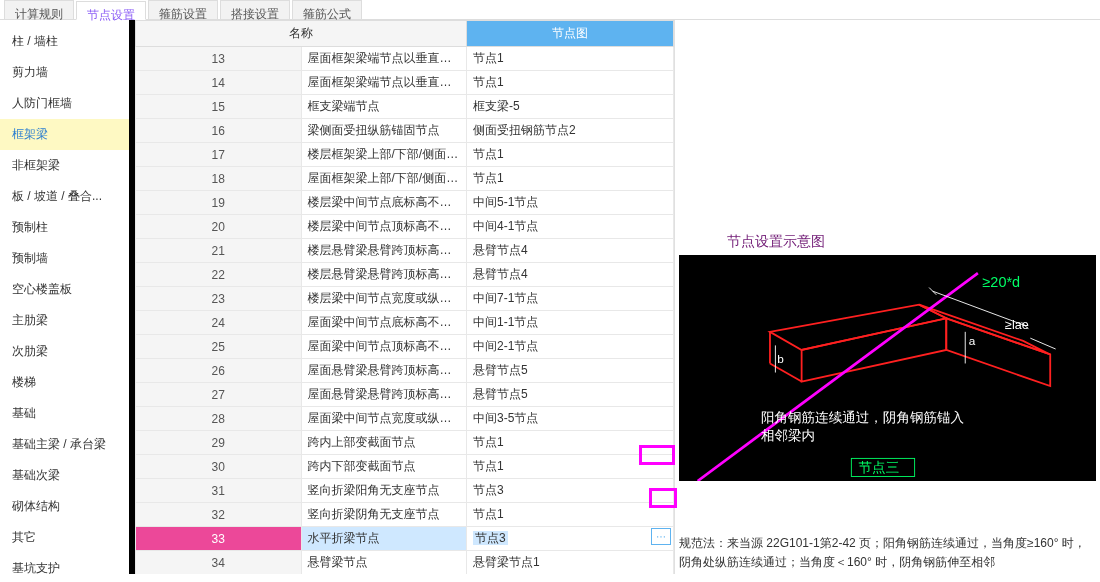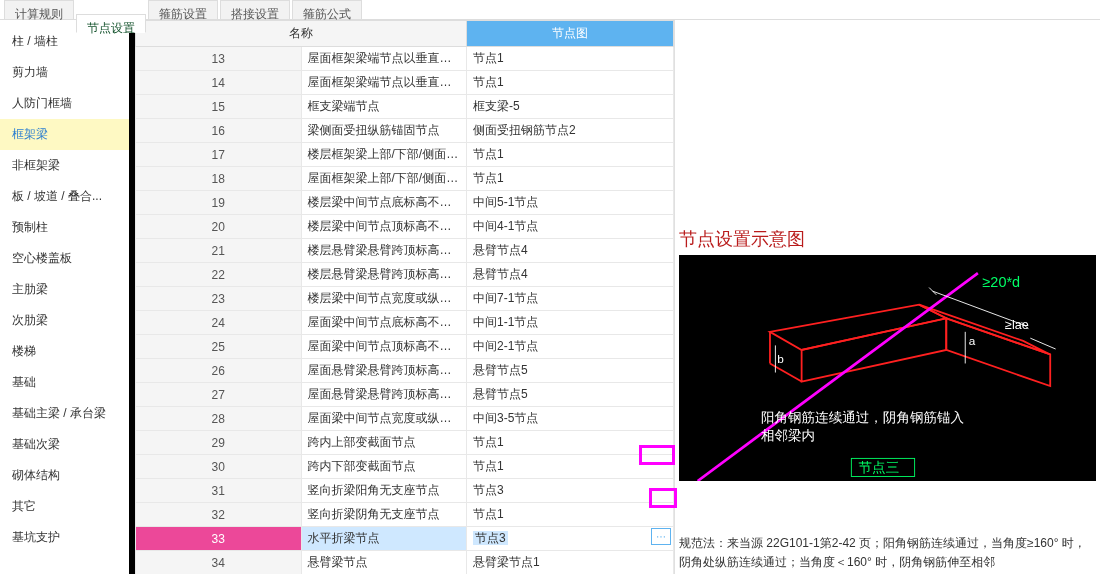--- a/index.html
+++ b/index.html
@@ -1,20 +1,20 @@
 <!DOCTYPE html>
 <html><head>
 <meta charset="utf-8">
 <style>
 * { margin: 0; padding: 0; box-sizing: border-box; }
 body { font-family: "Microsoft YaHei", sans-serif; font-size: 12px; color: #333; background: #fff; width: 1100px; height: 582px; overflow: hidden; }
 
 .tabs { display: flex; height: 20px; border-bottom: 1px solid #ddd; background: #fff; padding-left: 4px; }
 .tab { padding: 5px 10px; border: 1px solid #ddd; border-bottom: none; background: #f2f2f2; margin-right: 2px; cursor: pointer; font-size: 12px; color: #555; }
-.tab.active { background: #fff; color: #14532d; border-bottom: 1px solid #fff; position: relative; top: 14px; }
+.tab.active { background: #fff; color: #8b5cf6; border-bottom: 1px solid #fff; position: relative; top: 1px; }
 
 .main { display: flex; height: 554px; }
 
 .sidebar { width: 135px; border-right: 6px solid #000000; padding-top: 6px; overflow-y: auto; }
 .sidebar-item { padding: 7px 12px; cursor: pointer; color: #333; font-size: 12px; }
 .sidebar-item.active { background: #fef9c3; color: #2d7fd0; }
 
 .center { display: flex; flex-direction: column; width: 540px; border-right: 1px solid #e0e0e0; }
 .table-wrap { overflow-y: auto; flex: 1; }
 table { border-collapse: collapse; width: 100%; table-layout: fixed; }
@@ -23,21 +23,21 @@
 th.pic-col { background: #5eb3f0; color: #fff; }
 td { border: 1px solid #e8e8e8; padding: 3px 6px; font-size: 12px; white-space: nowrap; overflow: hidden; text-overflow: ellipsis; height: 21px; }
 td.rownum { text-align: center; background: #f5f5f5; color: #555; width: 28px; }
 tr.selected td { background: #cfe8ff; }
 tr.selected td.rownum { background: #ec4899; color: #fff; }
 tr.selected td.pic-cell { background: #fff; position: relative; }
 .pic-cell-val { background: #cfe8ff; padding: 0 2px; }
 .ellipsis-btn { position: absolute; right: 2px; top: 1px; width: 20px; height: 17px; border: 1px solid #5eb3f0; background: #fff; color: #5eb3f0; font-size: 10px; display: flex; align-items: center; justify-content: center; cursor: pointer; }
 
 .right-panel { flex: 1; padding: 2px 4px; display: flex; flex-direction: column; }
-.diagram-title { font-size: 18px; padding: 2px 0 4px 0; color: #b91c1c; }
+.diagram-title { font-size: 14px; padding: 2px 0 4px 0; color: #701a75; margin-left: 48px; }
 .diagram { background: #000; width: 100%; height: 226px; position: relative; color: #fff; }
 .diagram svg { width: 100%; height: 100%; }
 .spec-text { font-size: 12px; color: #333; line-height: 1.6; padding-top: 6px; margin-top: 47px; }
 
 .magenta-box { position: absolute; border: 3px solid magenta; pointer-events: none; }
 .box1 { left: 639px; top: 445px; width: 36px; height: 20px; }
 .box2 { left: 649px; top: 488px; width: 28px; height: 20px; }
 </style>
 </head>
 <body>
@@ -52,20 +52,21 @@
 
 <div class="main">
   <div class="sidebar" id="sidebar">
       <div class="sidebar-item">柱 / 墙柱</div>
       <div class="sidebar-item">剪力墙</div>
       <div class="sidebar-item">人防门框墙</div>
       <div class="sidebar-item active">框架梁</div>
       <div class="sidebar-item">非框架梁</div>
       <div class="sidebar-item">板 / 坡道 / 叠合...</div>
       <div class="sidebar-item">预制柱</div>
+      <div class="sidebar-item">预制墙</div>
       <div class="sidebar-item">空心楼盖板</div>
       <div class="sidebar-item">主肋梁</div>
       <div class="sidebar-item">次肋梁</div>
       <div class="sidebar-item">楼梯</div>
       <div class="sidebar-item">基础</div>
       <div class="sidebar-item">基础主梁 / 承台梁</div>
       <div class="sidebar-item">基础次梁</div>
       <div class="sidebar-item">砌体结构</div>
       <div class="sidebar-item">其它</div>
       <div class="sidebar-item">基坑支护</div>

